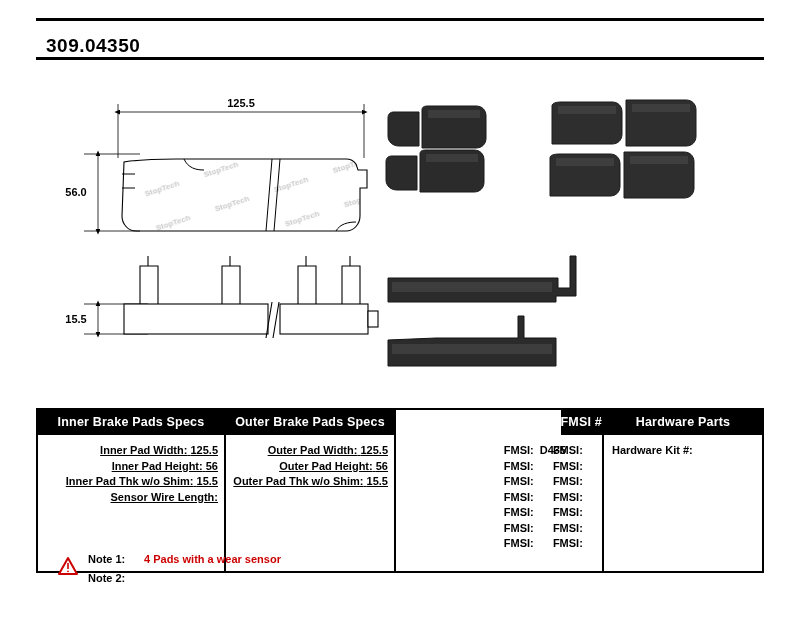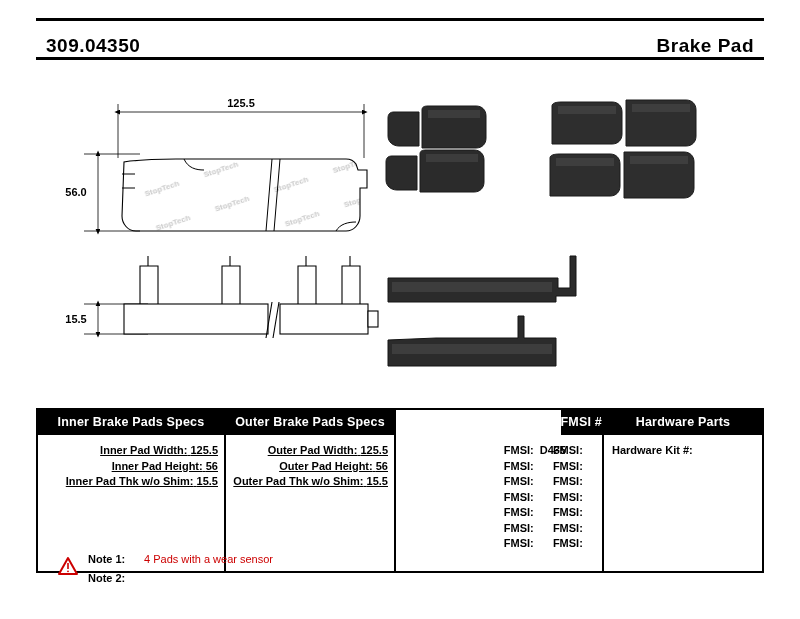--- a/index.html
+++ b/index.html
@@ -129,42 +129,41 @@
     white-space: nowrap;
   }
   .note-line {
     display: flex;
     align-items: baseline;
     font-size: 11px;
     font-weight: bold;
     line-height: 19px;
   }
   .note-label { width: 56px; }
-  .note-text { color: #cc0000; font-weight: normal; }
+  .note-text { color: #cc0000; font-weight: bold; }
   .warn-icon {
     position: absolute;
     left: 58px;
     top: 557px;
     width: 20px;
     height: 18px;
   }
   .notes-block {
     position: absolute;
     left: 88px;
     top: 550px;
   }
 </style>
 </head>
 <body>
 
 <div class="sheet">
 
   <div class="header">
     <div class="part-number">309.04350</div>
-    <div class="doc-type">Brake Pad</div>
   </div>
 
   <div class="drawing">
     <svg width="728" height="330" viewBox="0 0 728 330" xmlns="http://www.w3.org/2000/svg">
       <defs>
         <pattern id="wm" width="62" height="36" patternUnits="userSpaceOnUse" patternTransform="rotate(-18)">
           <text x="2" y="14" font-family="Liberation Sans, sans-serif" font-size="8" font-weight="bold" fill="#c9c9c9">StopTech</text>
         </pattern>
         <marker id="arrL" markerWidth="8" markerHeight="8" refX="7" refY="3" orient="auto">
           <path d="M7,0 L0,3 L7,6 z" fill="#000"></path>
@@ -277,20 +276,24 @@
           <span class="val">125.5</span>
         </div>
         <div class="spec-row row-right">
           <span>Inner Pad Height:</span>
           <span class="val">56</span>
         </div>
         <div class="spec-row row-right">
           <span>Inner Pad Thk w/o Shim:</span>
           <span class="val">15.5</span>
         </div>
+        <div class="spec-row row-right">
+          <span>Sensor Wire Length:</span>
+          <span class="val"></span>
+        </div>
       </div>
     </div>
 
     <div class="spec-col col-outer">
       <div class="spec-head">Outer Brake Pads Specs</div>
       <div class="spec-body">
         <div class="spec-row row-right">
           <span>Outer Pad Width:</span>
           <span class="val">125.5</span>
         </div>

